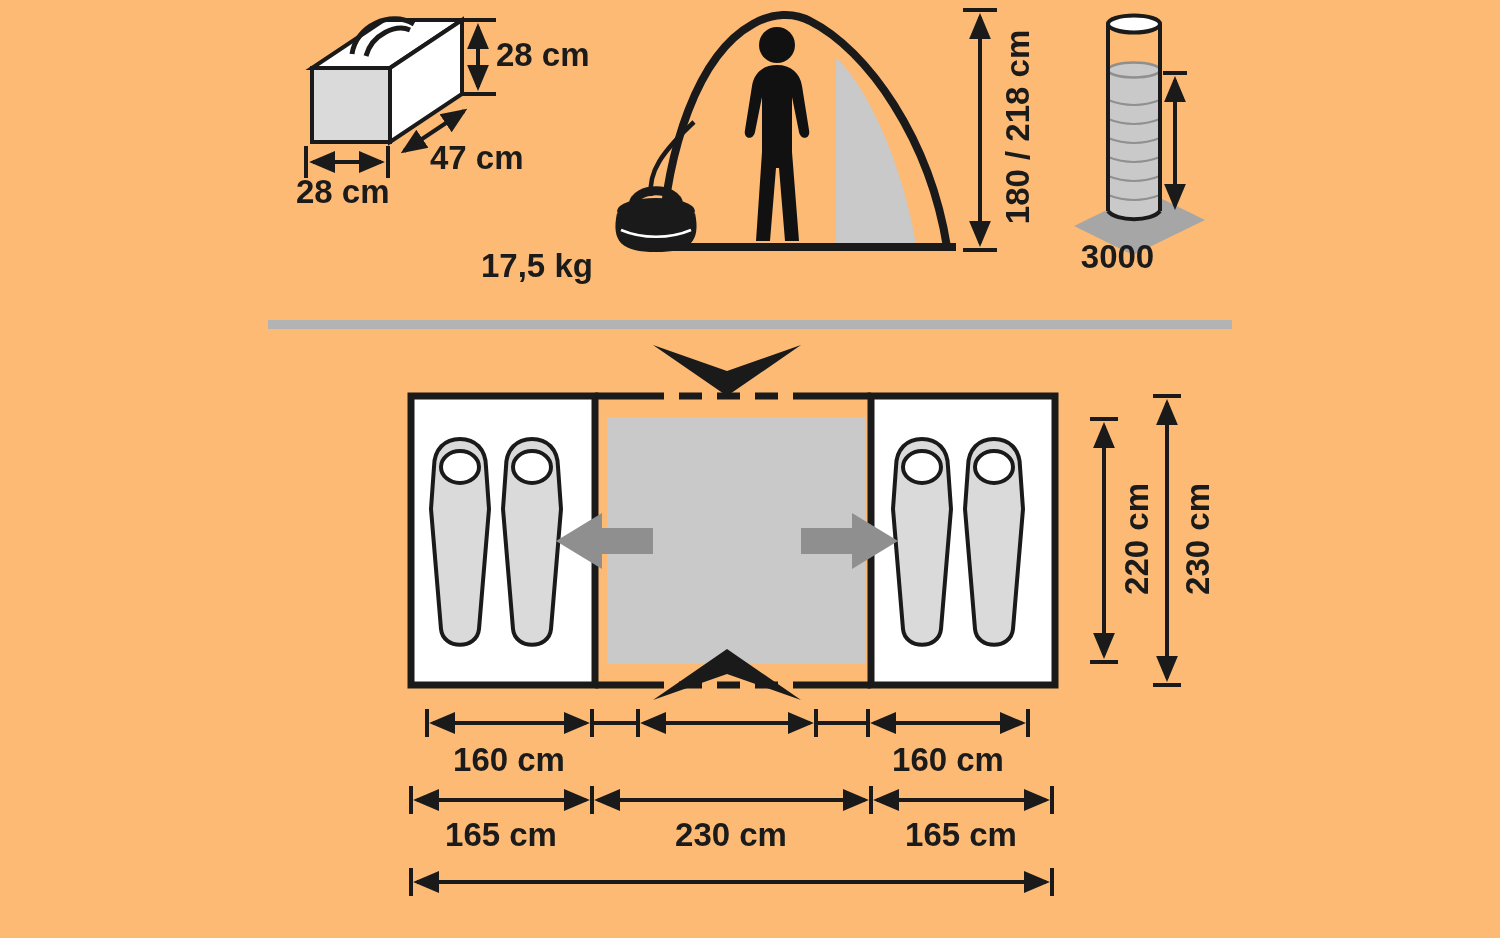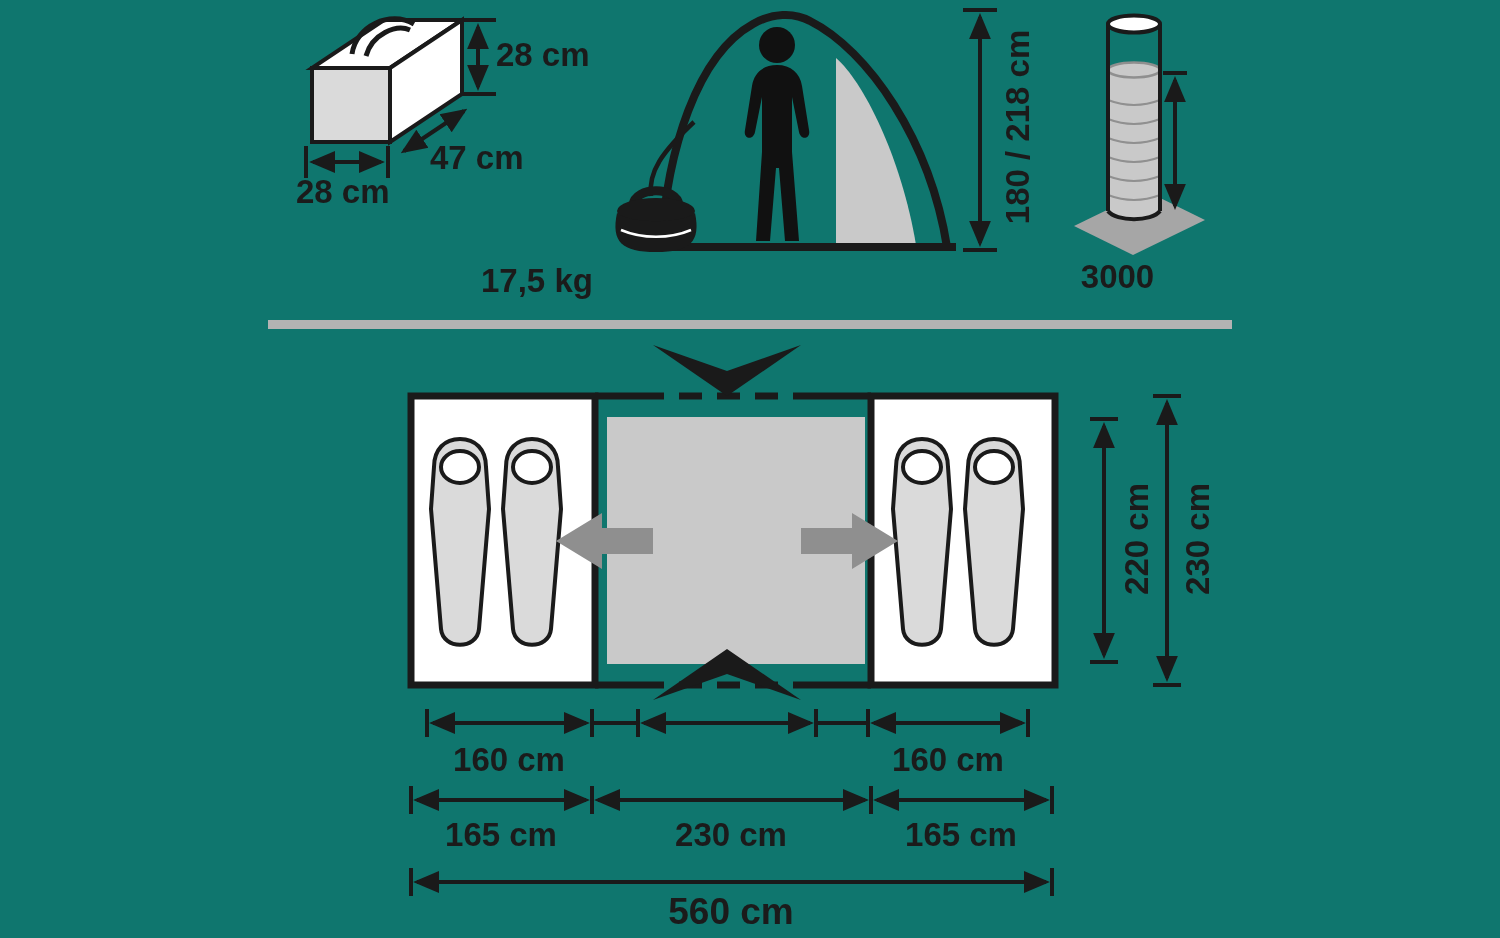--- a/index.html
+++ b/index.html
@@ -1,21 +1,21 @@
 <!DOCTYPE html>
 <html><head>
 <meta charset="utf-8">
 <style>
   * { margin:0; padding:0; box-sizing:border-box; }
   html,body { background:#ffffff; }
   body {
     width:1500px; height:938px; overflow:hidden;
     font-family:"Liberation Sans", sans-serif;
   }
-  .stage { position:relative; width:1500px; height:938px; background:#0f766e; }
+  .stage { position:relative; width:1500px; height:938px; background:#fdba74; }
   .art { position:absolute; left:0; top:0; }
   .lbl {
     position:absolute;
     font:bold 33px/1.15 "Liberation Sans", sans-serif;
     color:#1b1b1b;
     white-space:nowrap;
   }
   .ctr { text-align:center; }
   .rot { transform:rotate(-90deg); transform-origin:center center; }
   .big { font-size:37px; }
@@ -169,29 +169,28 @@
     <g stroke="#1a1a1a" stroke-width="4">
       <line x1="411" y1="868" x2="411" y2="896"></line>
       <line x1="1052" y1="868" x2="1052" y2="896"></line>
       <line x1="417" y1="882" x2="1046" y2="882" marker-start="url(#ah)" marker-end="url(#ah)"></line>
     </g>
   </svg>
 
   <div class="lbl" style="left:496px;top:36px;">28 cm</div>
   <div class="lbl" style="left:430px;top:139px;">47 cm</div>
   <div class="lbl" style="left:296px;top:173px;">28 cm</div>
-  <div class="lbl" style="left:481px;top:247px;margin-top:15px;">17,5 kg</div>
+  <div class="lbl" style="left:481px;top:247px;">17,5 kg</div>
   <div class="lbl ctr rot" style="left:888px;top:108px;width:260px;">180 / 218 cm</div>
-  <div class="lbl ctr" style="left:1055px;top:258px;width:125px;">3000</div>
+  <div class="lbl ctr" style="left:1055px;top:238px;width:125px;">3000</div>
 
   <div class="lbl ctr rot" style="left:1037px;top:520px;width:200px;">220 cm</div>
   <div class="lbl ctr rot" style="left:1098px;top:520px;width:200px;">230 cm</div>
 
   <div class="lbl ctr" style="left:419px;top:741px;width:180px;">160 cm</div>
   <div class="lbl ctr" style="left:858px;top:741px;width:180px;">160 cm</div>
 
   <div class="lbl ctr" style="left:412px;top:816px;width:178px;">165 cm</div>
   <div class="lbl ctr" style="left:642px;top:816px;width:178px;">230 cm</div>
   <div class="lbl ctr" style="left:872px;top:816px;width:178px;">165 cm</div>
 
-  <div class="lbl ctr big" style="left:631px;top:891px;width:200px;">560 cm</div>
 
 </div>
 
 </body></html>

